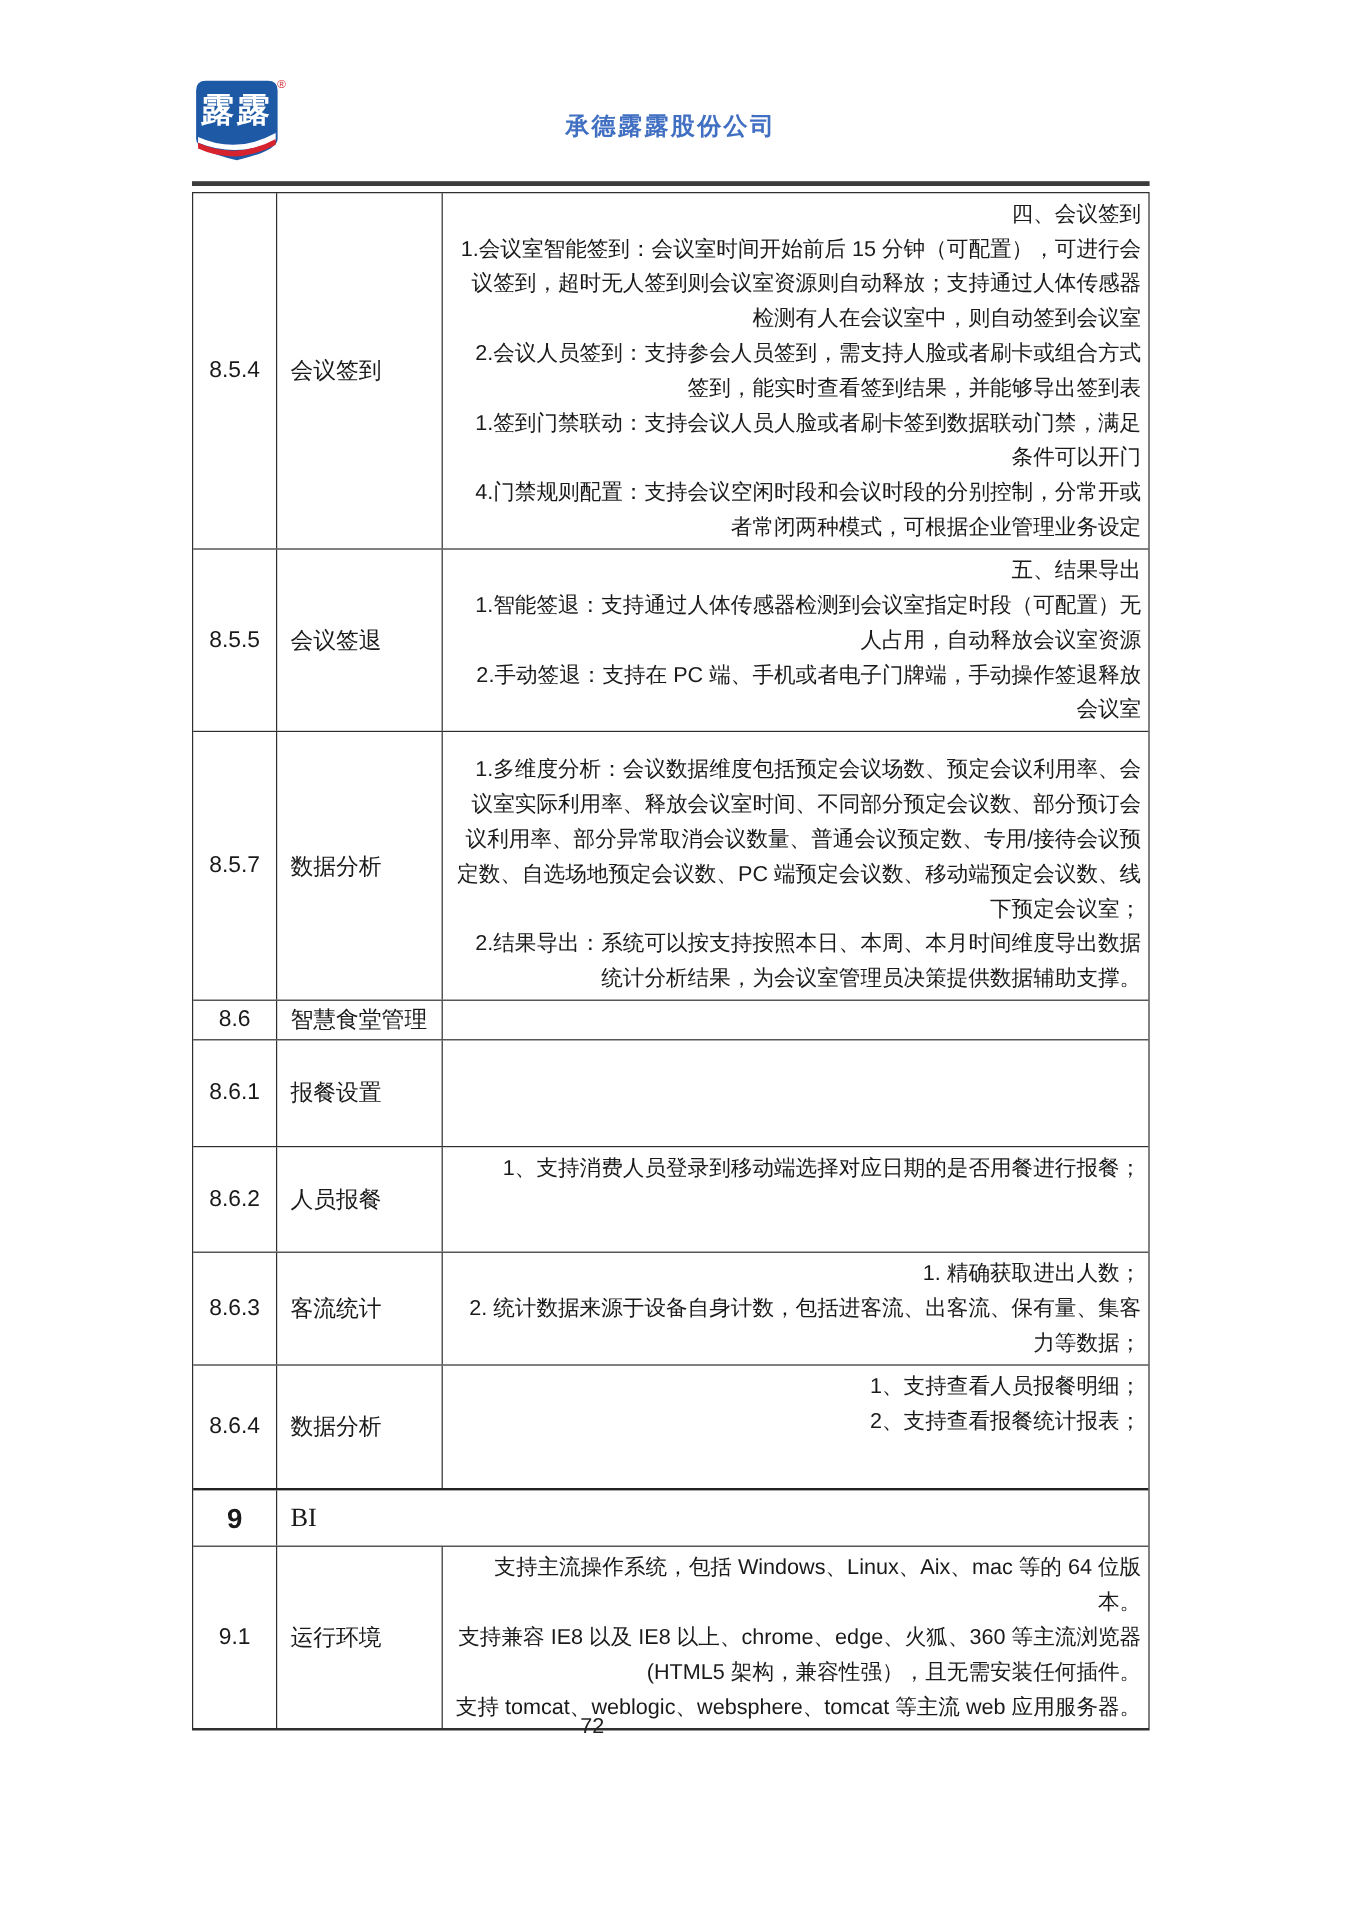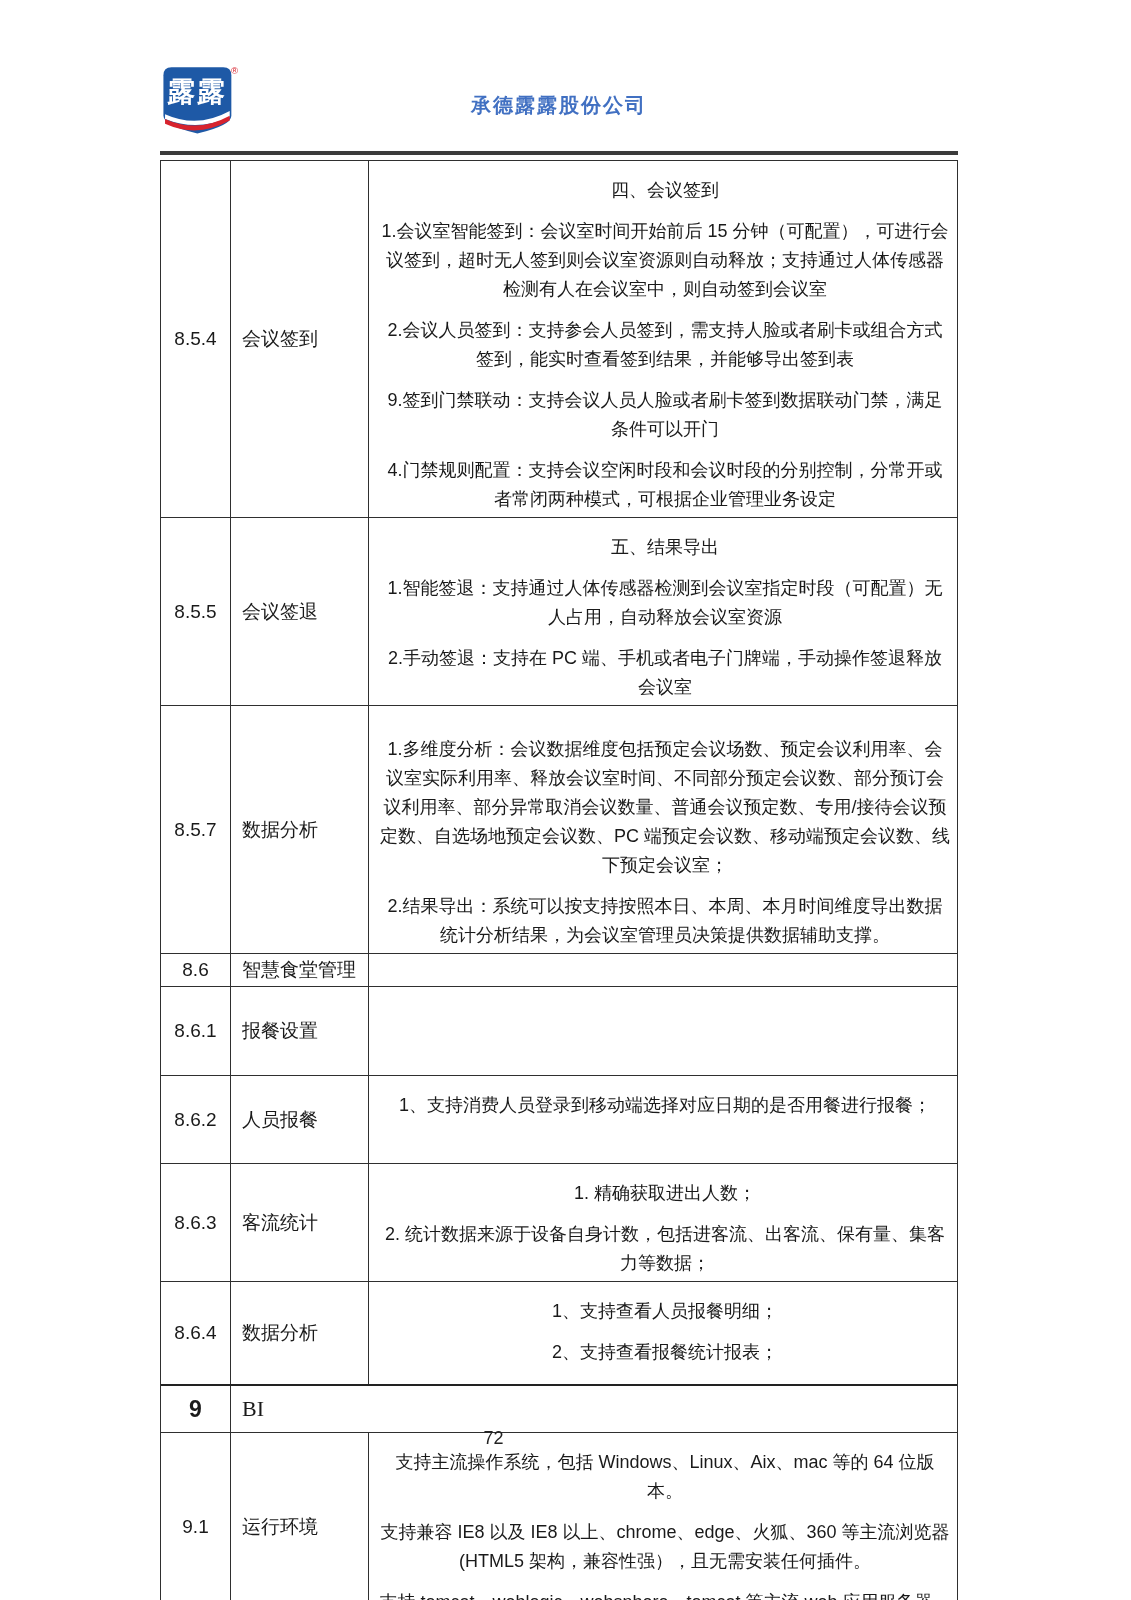--- a/index.html
+++ b/index.html
@@ -70,21 +70,21 @@
     padding-left: 11px;
     border-right: 1px solid #2f2f2f;
     font-size: 19px;
   }
   .cell.content {
     flex: 1 1 auto;
     padding: 3px 6px 3px 10px;
     line-height: 29px;
     font-size: 18px;
   }
-  .para { text-align: center; margin-top: 12px; }
+  .para { text-align: right; }
   
   #table .t-row:nth-child(1)  { min-height: 295px; }
   #table .t-row:nth-child(2)  { min-height: 123px; }
   #table .t-row:nth-child(3)  { min-height: 206px; }
   #table .t-row:nth-child(3) .cell.content { padding-top: 17px; }
   #table .t-row:nth-child(4)  { min-height: 33px; }
   #table .t-row:nth-child(5)  { min-height: 89px; }
   #table .t-row:nth-child(6)  { min-height: 88px; }
   #table .t-row:nth-child(7)  { min-height: 89px; }
   #table .t-row:nth-child(8)  { min-height: 103px; }
@@ -130,21 +130,21 @@
   <div id="header-rule"></div>
 
   <div id="table">
       <div class="t-row">
         <div class="cell num">8.5.4</div>
         <div class="cell name">会议签到</div>
         <div class="cell content">
           <div class="para">四、会议签到</div>
           <div class="para">1.会议室智能签到：会议室时间开始前后 15 分钟（可配置），可进行会议签到，超时无人签到则会议室资源则自动释放；支持通过人体传感器检测有人在会议室中，则自动签到会议室</div>
           <div class="para">2.会议人员签到：支持参会人员签到，需支持人脸或者刷卡或组合方式签到，能实时查看签到结果，并能够导出签到表</div>
-          <div class="para">9.签到门禁联动：支持会议人员人脸或者刷卡签到数据联动门禁，满足条件可以开门</div>
+          <div class="para">1.签到门禁联动：支持会议人员人脸或者刷卡签到数据联动门禁，满足条件可以开门</div>
           <div class="para">4.门禁规则配置：支持会议空闲时段和会议时段的分别控制，分常开或者常闭两种模式，可根据企业管理业务设定</div>
         </div>
       </div>
       <div class="t-row">
         <div class="cell num">8.5.5</div>
         <div class="cell name">会议签退</div>
         <div class="cell content">
           <div class="para">五、结果导出</div>
           <div class="para">1.智能签退：支持通过人体传感器检测到会议室指定时段（可配置）无人占用，自动释放会议室资源</div>
           <div class="para">2.手动签退：支持在 PC 端、手机或者电子门牌端，手动操作签退释放会议室</div>

